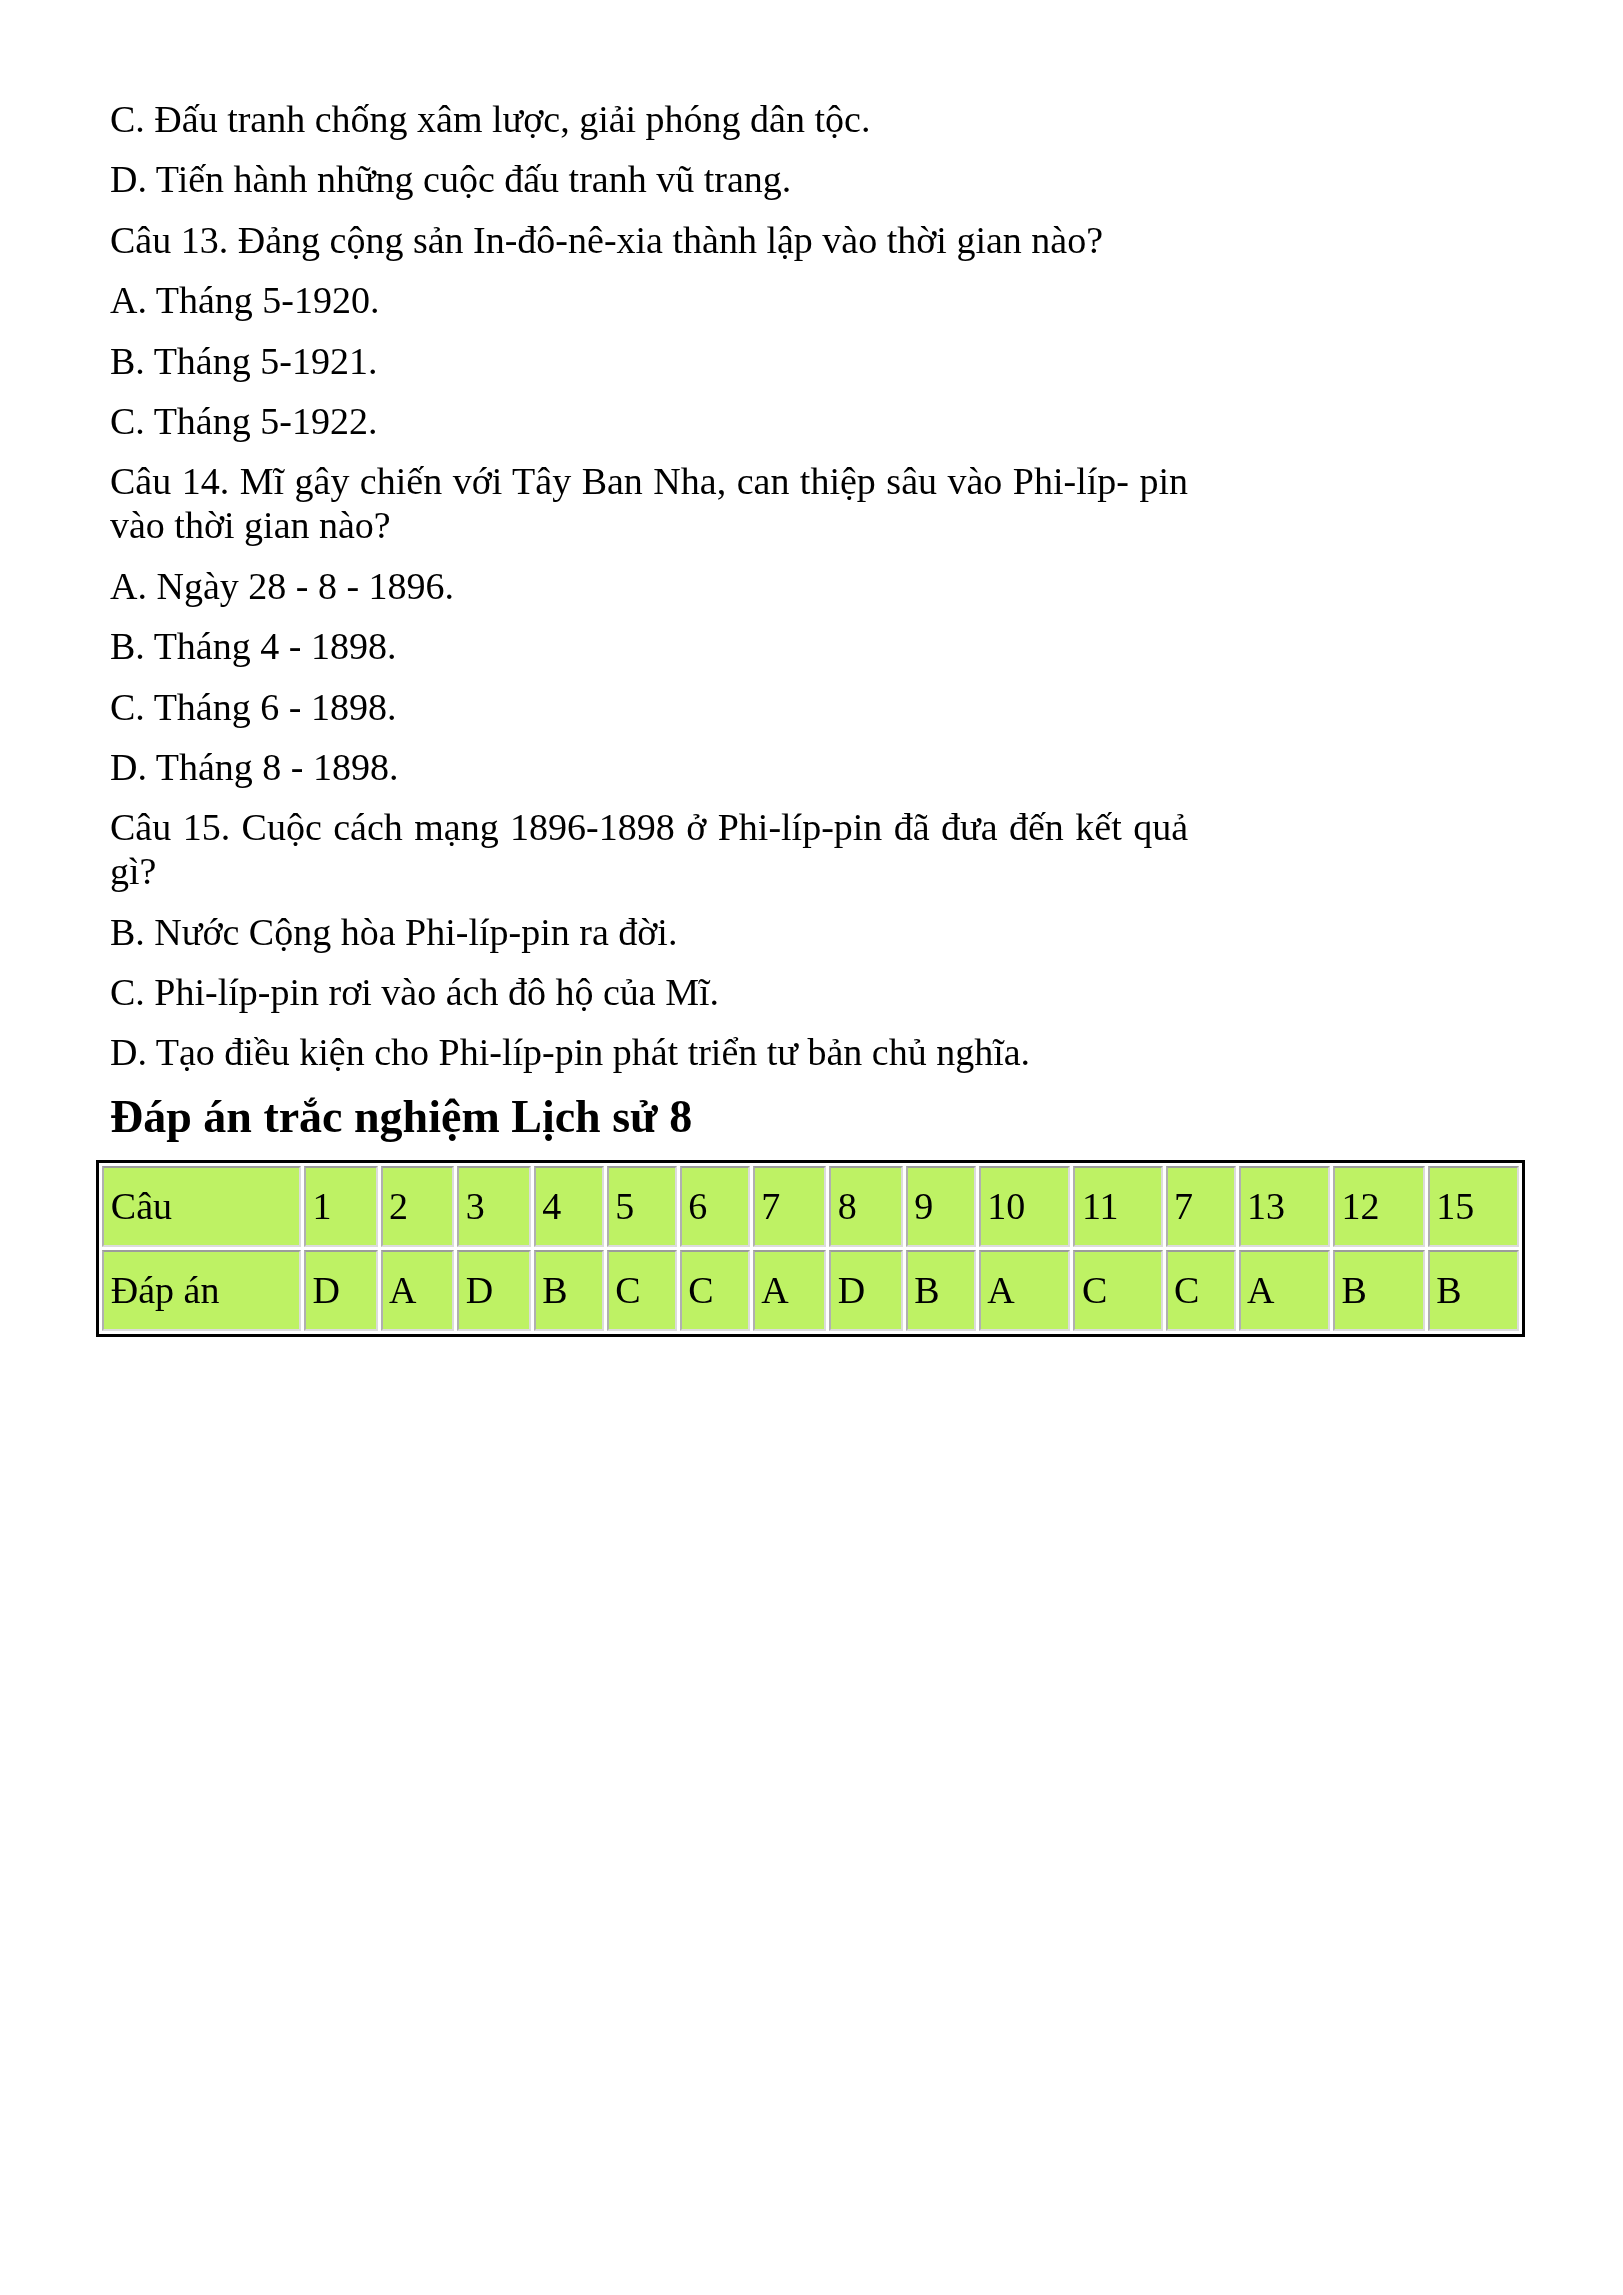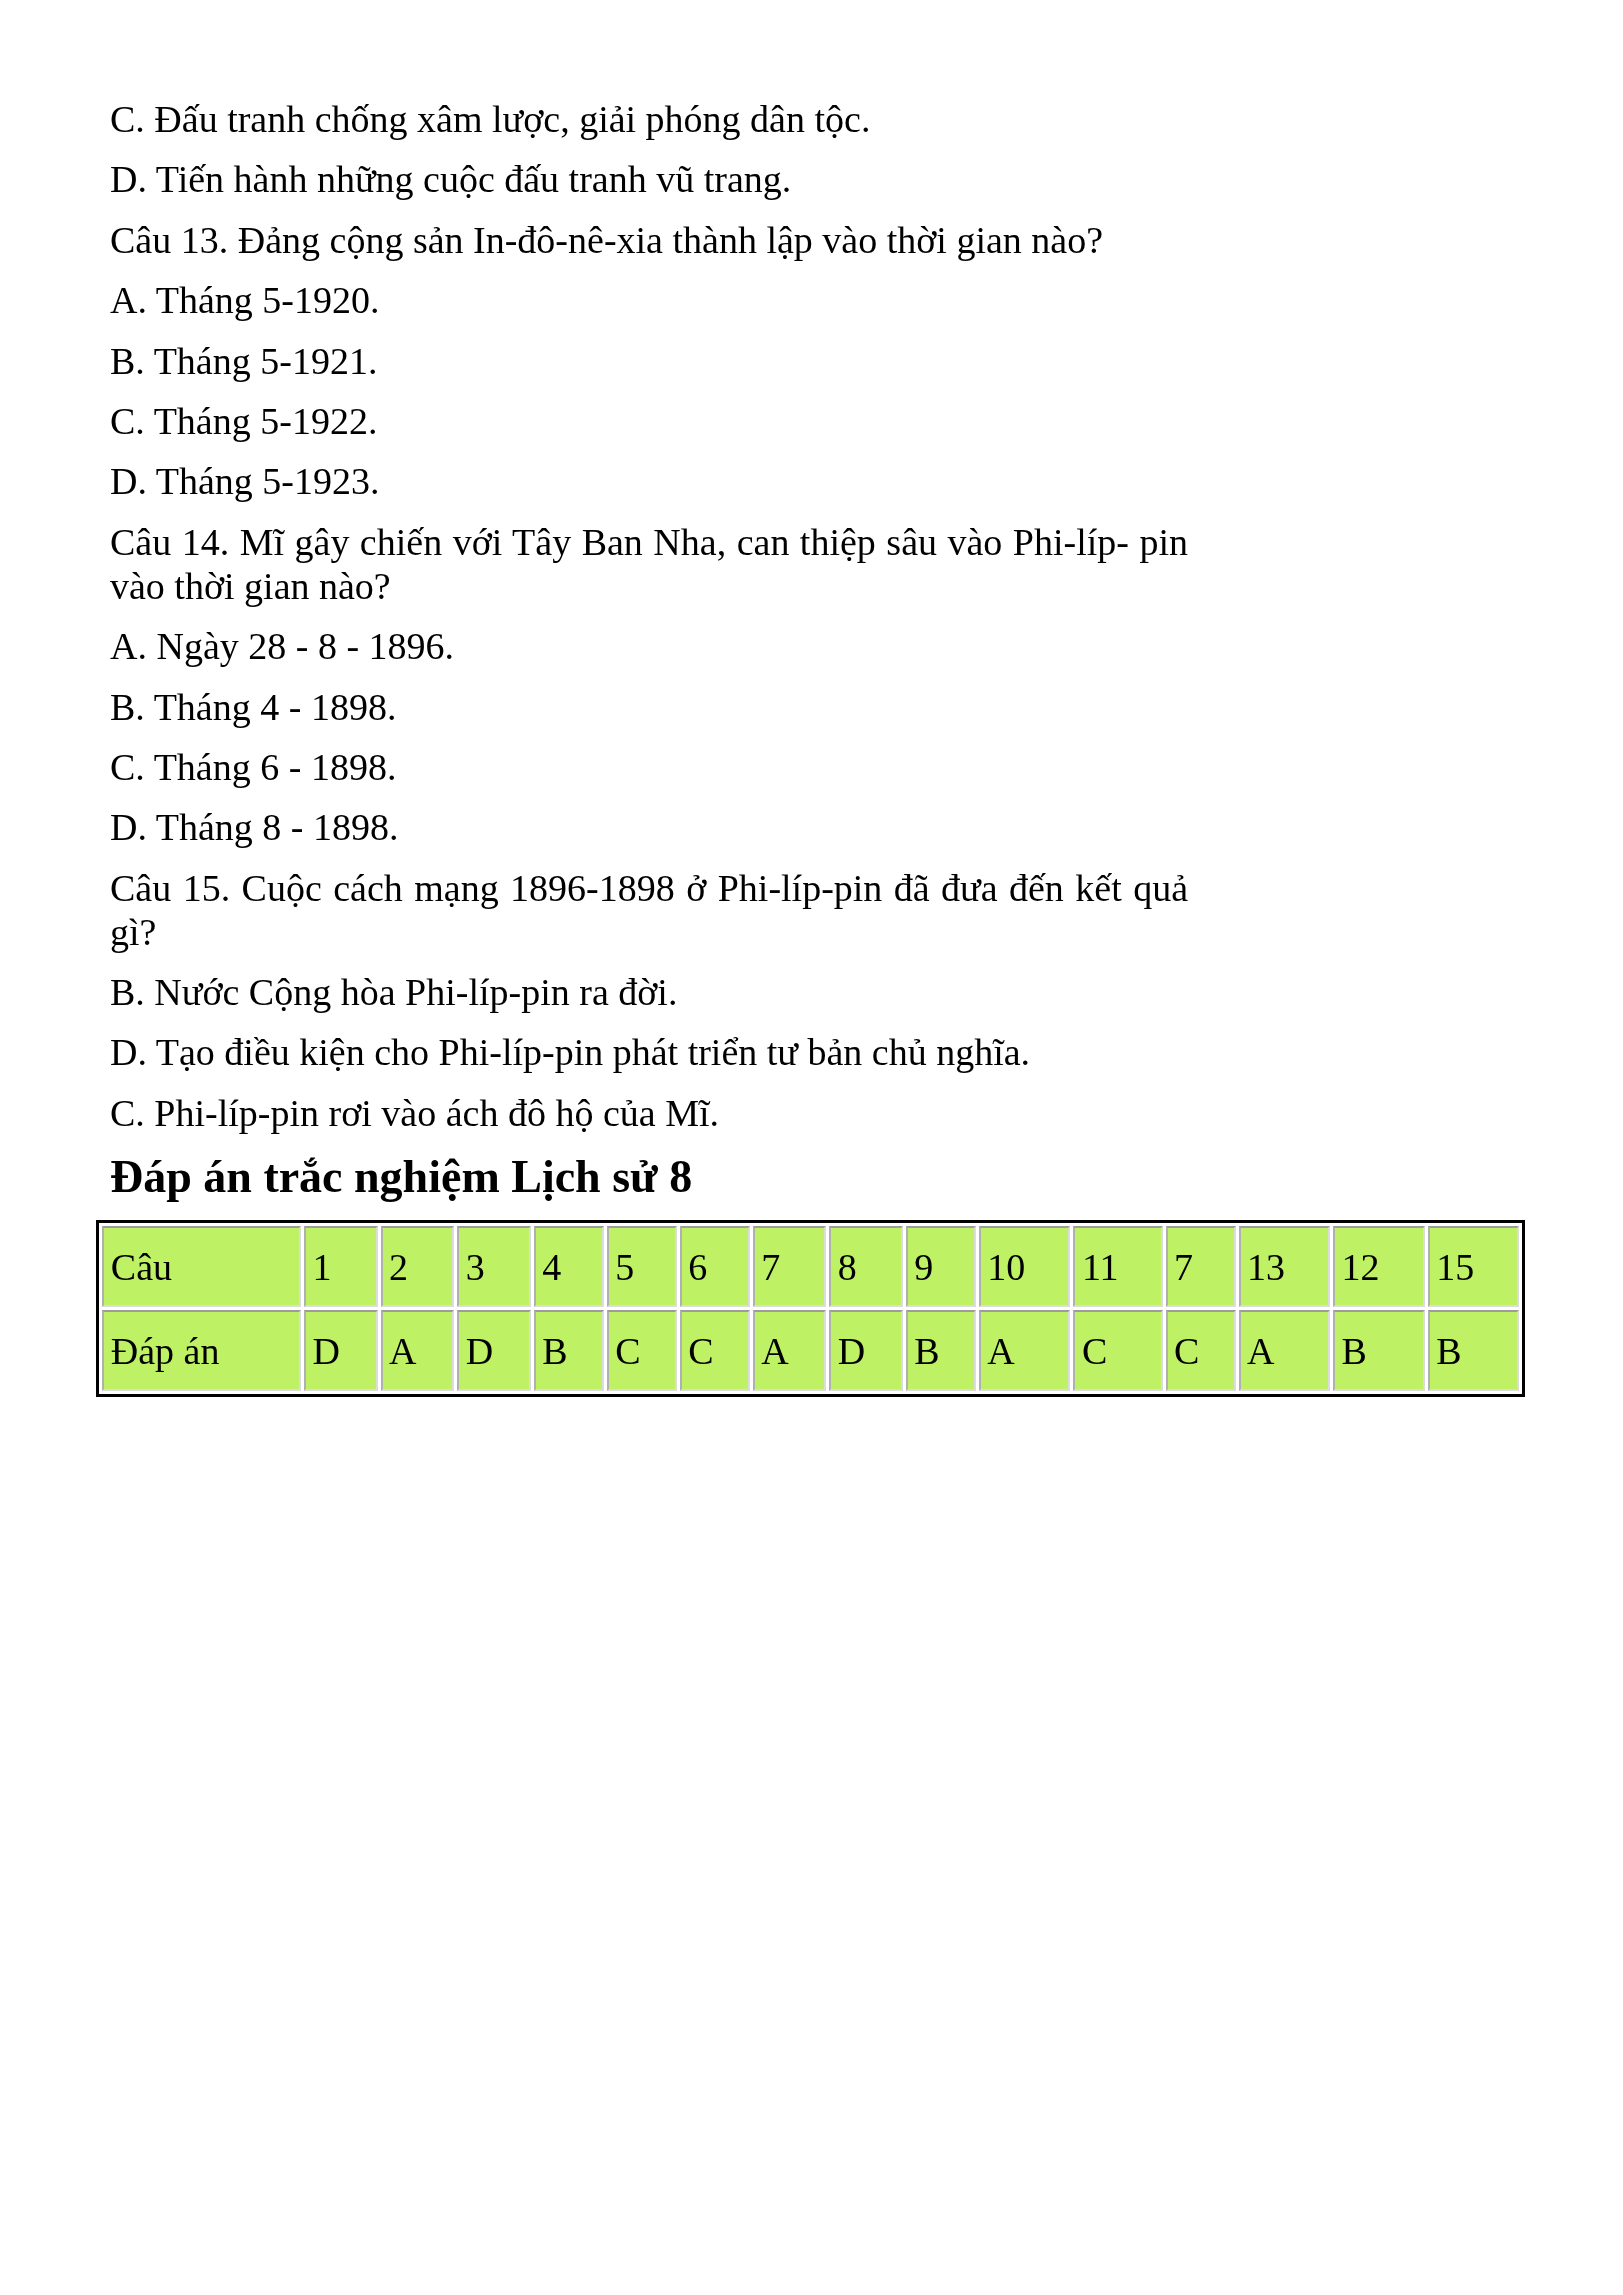--- a/index.html
+++ b/index.html
@@ -68,32 +68,31 @@
 
 <div class="page">
 
   <p class="para">C. Đấu tranh chống xâm lược, giải phóng dân tộc.</p>
   <p class="para">D. Tiến hành những cuộc đấu tranh vũ trang.</p>
 
   <p class="para"><b class="qlabel">Câu 13</b><span>. Đảng cộng sản In-đô-nê-xia thành lập vào thời gian nào?</span></p>
   <p class="para">A. Tháng 5-1920.</p>
   <p class="para">B. Tháng 5-1921.</p>
   <p class="para">C. Tháng 5-1922.</p>
-  <p class="para">D. Tháng 5-1923.</p>
 
   <p class="para"><b class="qlabel">Câu 14</b><span>. Mĩ gây chiến với Tây Ban Nha, can thiệp sâu vào Phi-líp- pin vào thời gian nào?</span></p>
   <p class="para">A. Ngày 28 - 8 - 1896.</p>
   <p class="para">B. Tháng 4 - 1898.</p>
   <p class="para">C. Tháng 6 - 1898.</p>
   <p class="para">D. Tháng 8 - 1898.</p>
 
   <p class="para"><b class="qlabel">Câu 15</b><span>. Cuộc cách mạng 1896-1898 ở Phi-líp-pin đã đưa đến kết quả gì?</span></p>
   <p class="para">B. Nước Cộng hòa Phi-líp-pin ra đời.</p>
+  <p class="para">C. Phi-líp-pin rơi vào ách đô hộ của Mĩ.</p>
   <p class="para">D. Tạo điều kiện cho Phi-líp-pin phát triển tư bản chủ nghĩa.</p>
-  <p class="para">C. Phi-líp-pin rơi vào ách đô hộ của Mĩ.</p>
 
   <p class="answers-heading">Đáp án trắc nghiệm Lịch sử 8</p>
 
   <table class="answer-table">
     <tbody>
       <tr>
         <td class="rowhead">Câu</td>
         <td>1</td>
         <td>2</td>
         <td>3</td>

